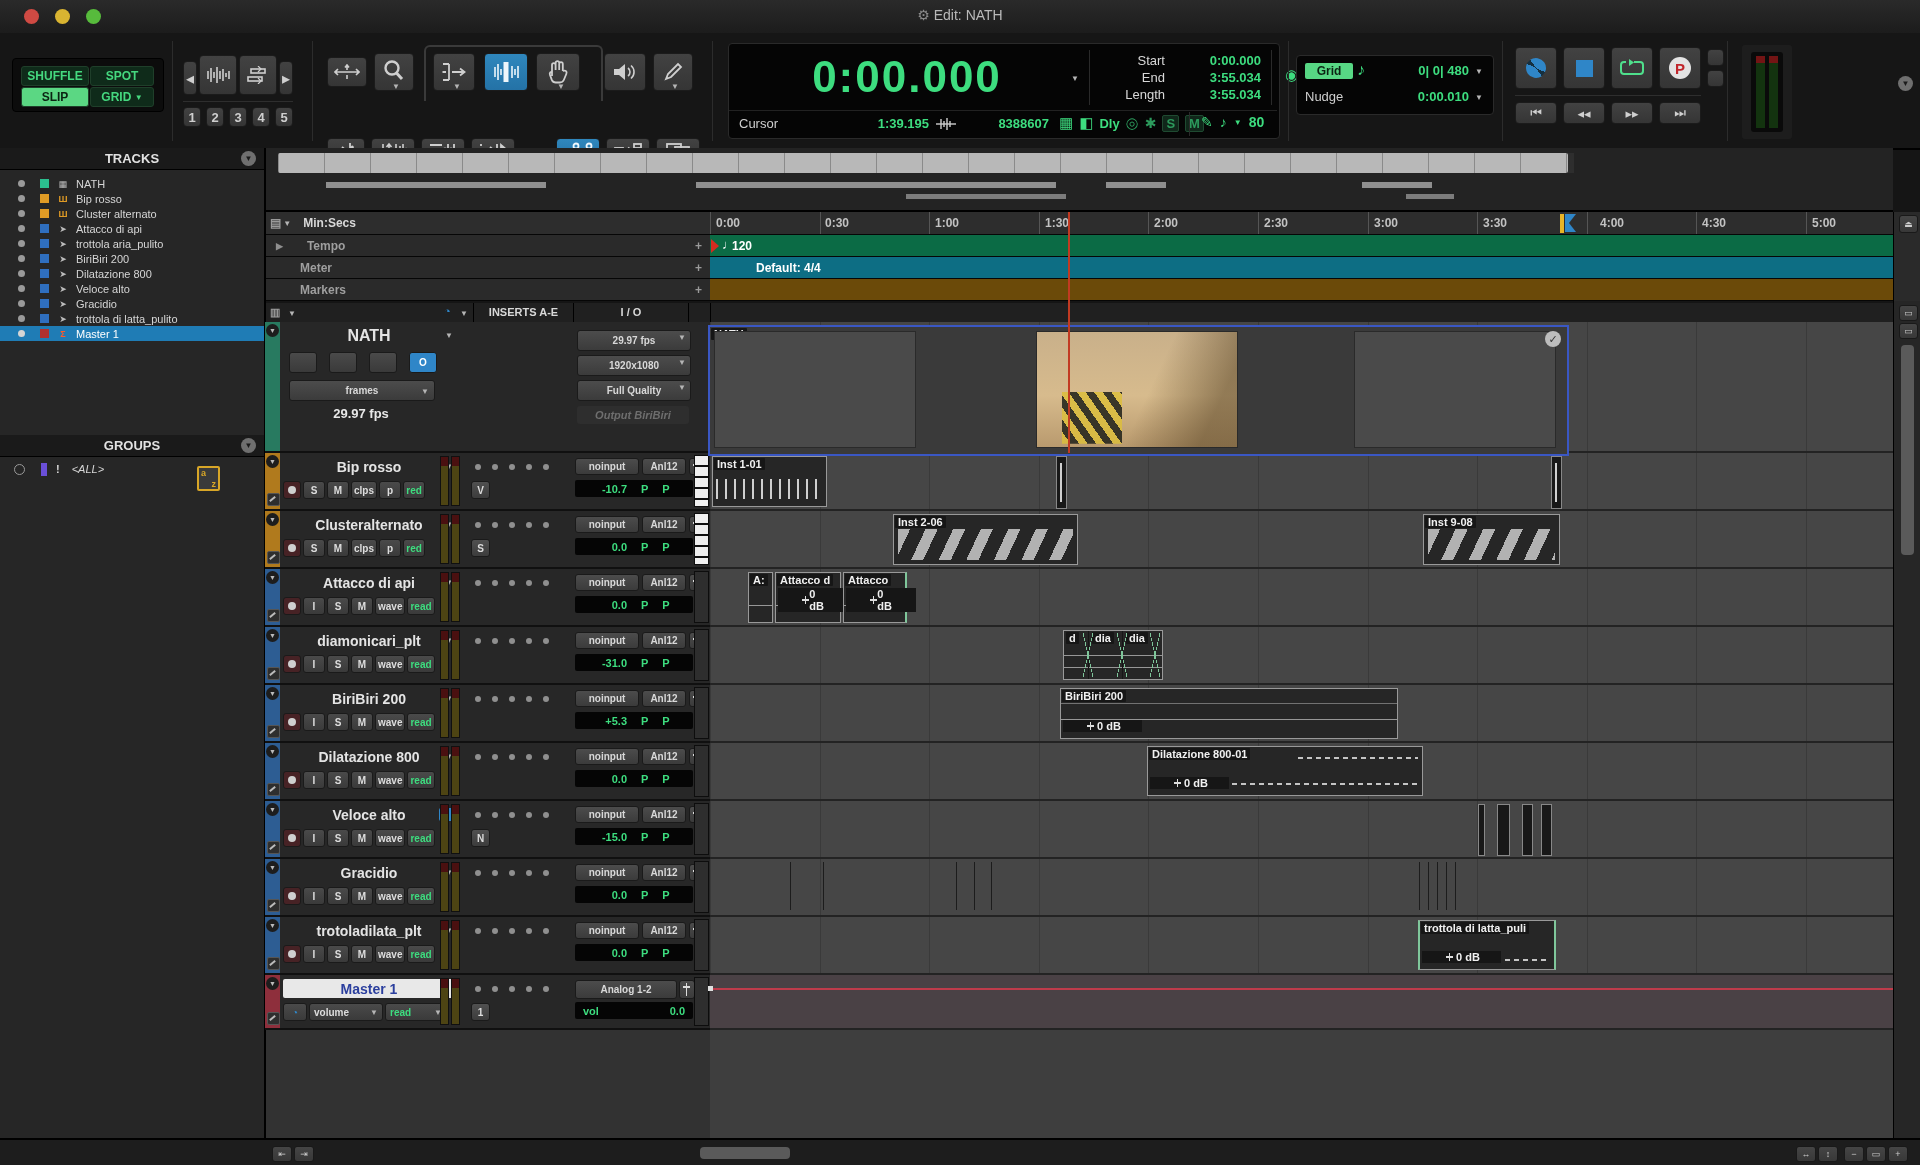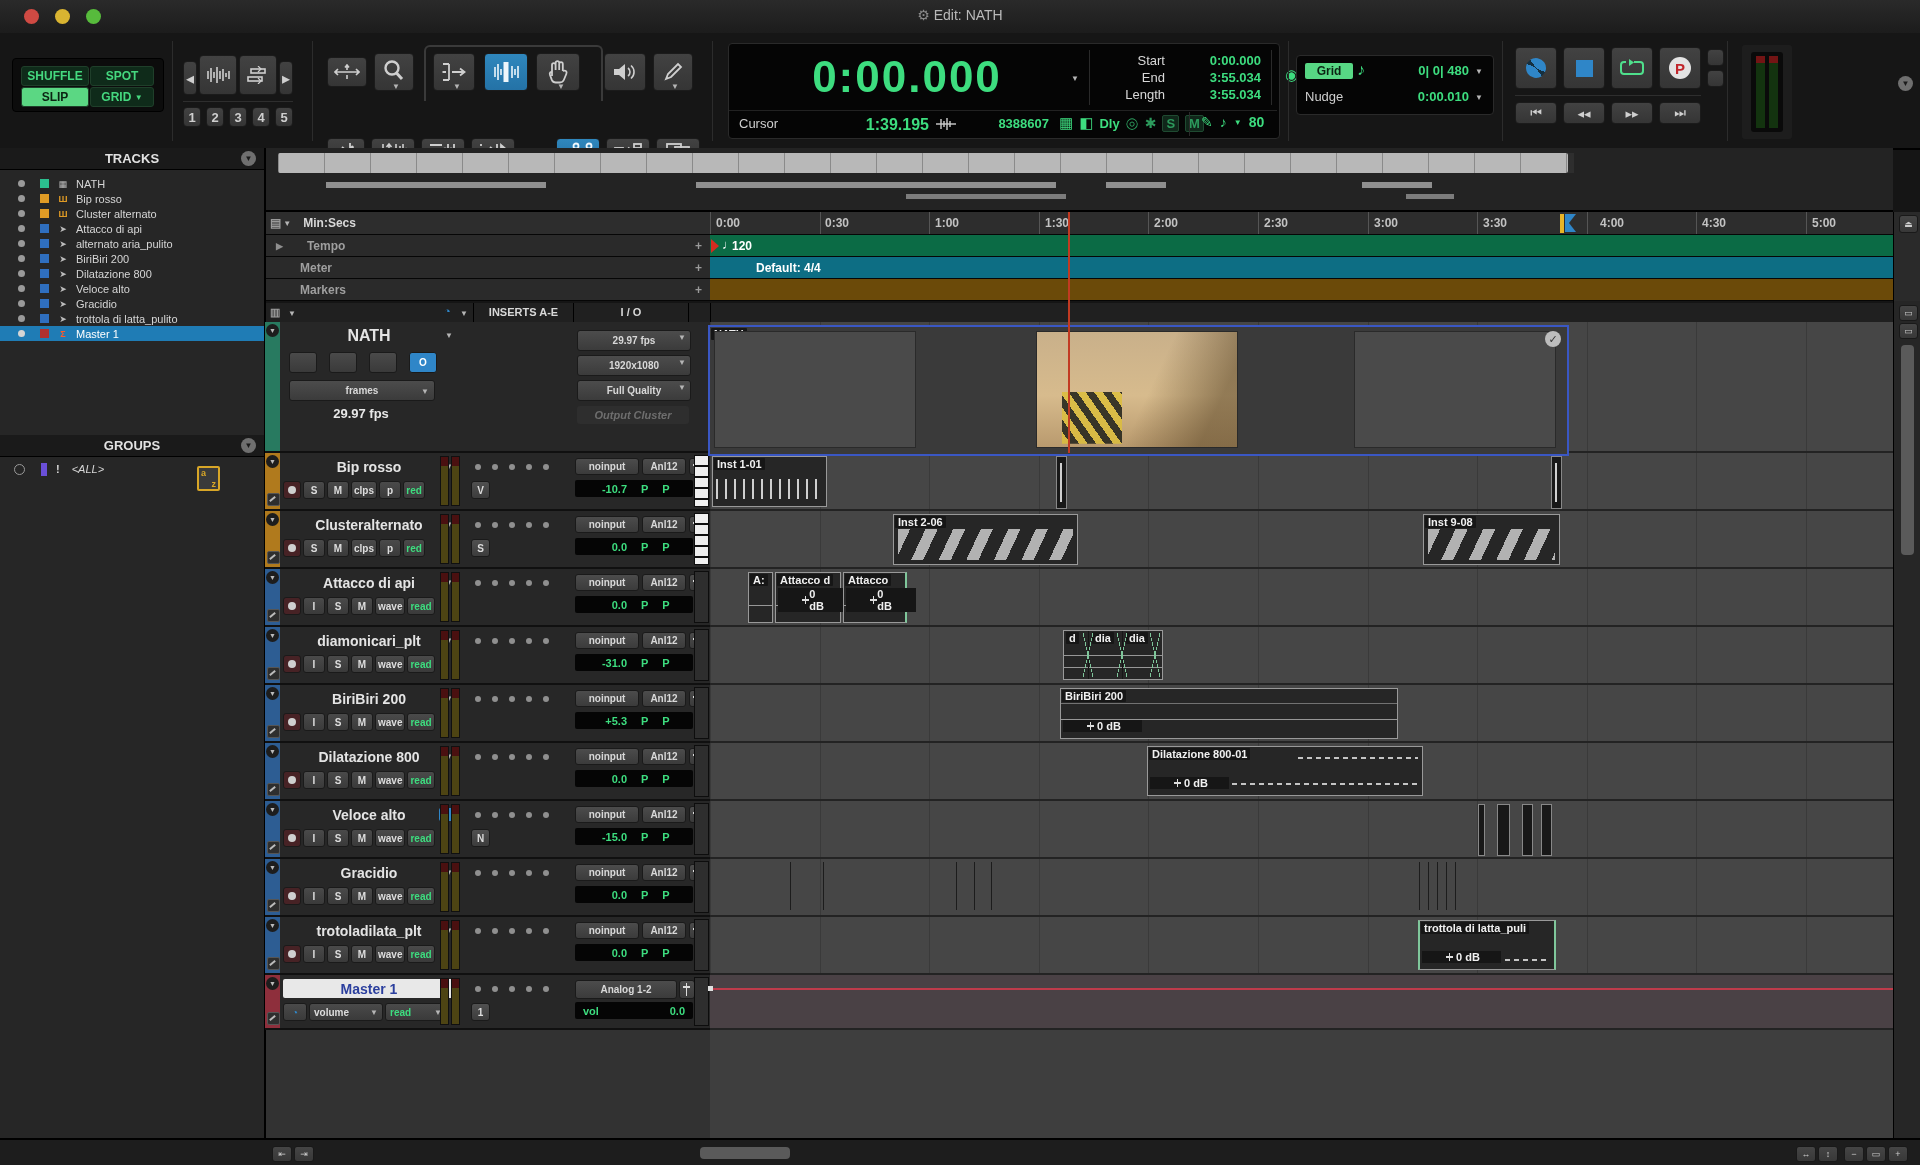--- a/index.html
+++ b/index.html
@@ -335,21 +335,21 @@
       <div class="abs green" style="left:556px;top:22px;font-size:15px;">◉</div>
       <div class="abs" style="left:578px;top:18px;">
         <svg width="18" height="18" viewBox="0 0 18 18">
             <polygon points="1,6 5,6 10,2 10,16 5,12 1,12" fill="#3ddd7f"></polygon>
             <path d="M12 6 a4.5 4.5 0 0 1 0 7" fill="none" stroke="#3ddd7f" stroke-width="1.6"></path>
           </svg>
       </div>
       <div class="abs" style="left:0;top:66px;width:548px;height:1px;background:#222;"></div>
 
       <div class="abs cntlabel" style="left:10px;top:72px;font-size:13px;">Cursor</div>
-      <div class="abs green" style="left:90px;top:72px;width:110px;font-size:16px;font-weight:bold;text-align:right;">1:39.195</div>
+      <div class="abs green" style="left:90px;top:72px;width:110px;font-size:13px;font-weight:bold;text-align:right;">1:39.195</div>
       <div class="abs" style="left:206px;top:73px;">
         <svg width="22" height="14" viewBox="0 0 22 14">
             <g stroke="#cfcfcf" stroke-width="1.4">
               <line x1="1" y1="7" x2="21" y2="7"></line>
               <line x1="6" y1="2" x2="6" y2="12"></line>
               <line x1="9" y1="4" x2="9" y2="10"></line>
               <line x1="12" y1="1" x2="12" y2="13"></line>
               <line x1="15" y1="4" x2="15" y2="10"></line>
             </g>
           </svg>
@@ -450,21 +450,21 @@
     <div class="abs strow" style="top:73px;">
         <span class="dot"></span>
         <span class="csq" style="background:#2f6fbf;"></span>
         <span class="ticon" style="color:#bbb;">➤</span>
         <span class="tnm">Attacco di api</span>
       </div>
     <div class="abs strow" style="top:88px;">
         <span class="dot"></span>
         <span class="csq" style="background:#2f6fbf;"></span>
         <span class="ticon" style="color:#bbb;">➤</span>
-        <span class="tnm">alternato aria_pulito</span>
+        <span class="tnm">trottola aria_pulito</span>
       </div>
     <div class="abs strow" style="top:103px;">
         <span class="dot"></span>
         <span class="csq" style="background:#2f6fbf;"></span>
         <span class="ticon" style="color:#bbb;">➤</span>
         <span class="tnm">BiriBiri 200</span>
       </div>
     <div class="abs strow" style="top:118px;">
         <span class="dot"></span>
         <span class="csq" style="background:#2f6fbf;"></span>
@@ -613,21 +613,21 @@
       </div>
     <div class="abs iobtn" style="left:312px;top:33px;width:112px;height:19px;">
         <span>1920x1080</span>
         <span class="dd abs" style="right:4px;top:2px;">▼</span>
       </div>
     <div class="abs iobtn" style="left:312px;top:58px;width:112px;height:19px;">
         <span>Full Quality</span>
         <span class="dd abs" style="right:4px;top:2px;">▼</span>
       </div>
     <div class="abs" style="left:312px;top:84px;width:112px;height:18px;border-radius:3px;background:#2e2e2e;color:#6e6e6e;font-size:11px;font-weight:bold;font-style:italic;display:flex;align-items:center;justify-content:center;">
-        <span>Output Cluster</span>
+        <span>Output BiriBiri</span>
       </div>
   </div>
 
   <div class="abs trk" style="top:453px;height:58px;">
     <div class="abs strip midi"></div>
       <div class="abs collapse">▼</div>
       <div class="abs wrench"></div>
     <div class="abs tname">
         <span>Bip rosso</span>
         <span class="dd">▼</span>

